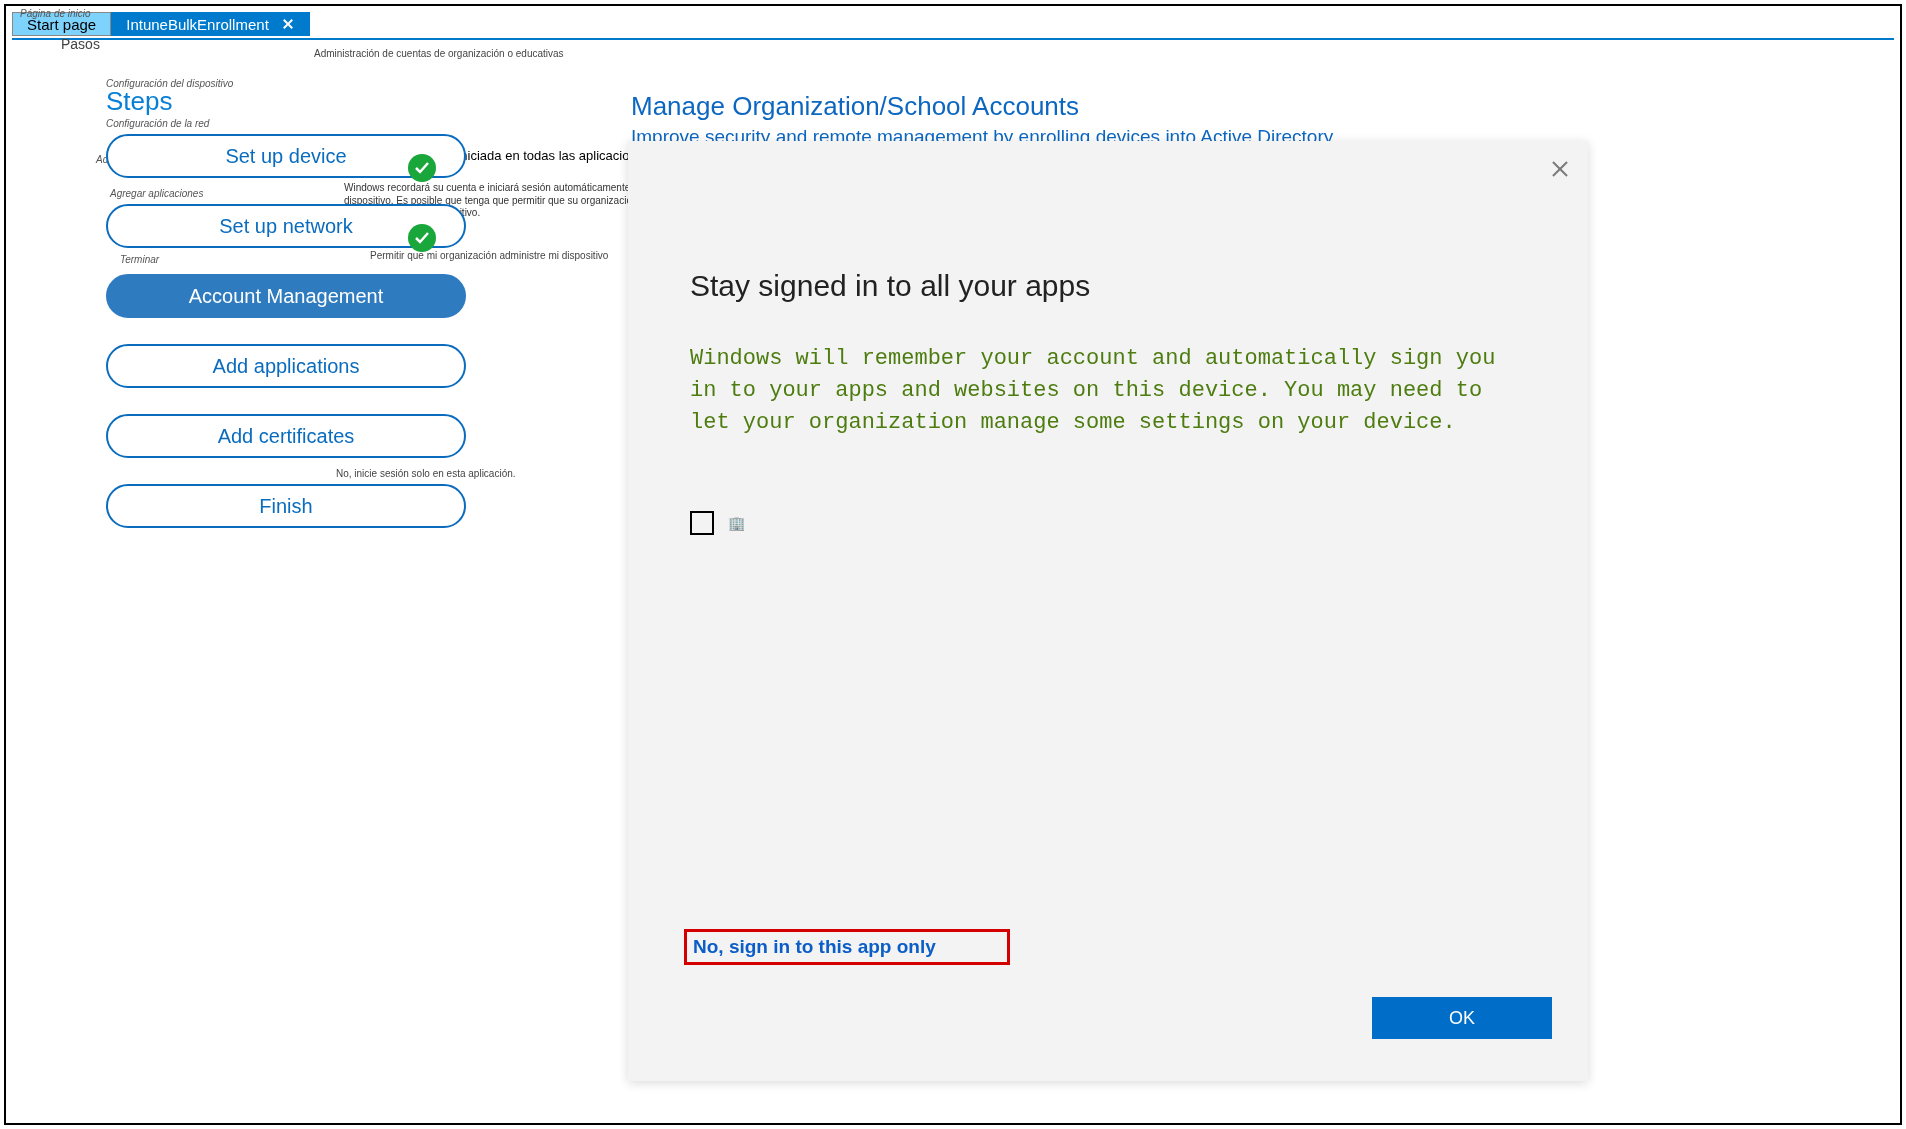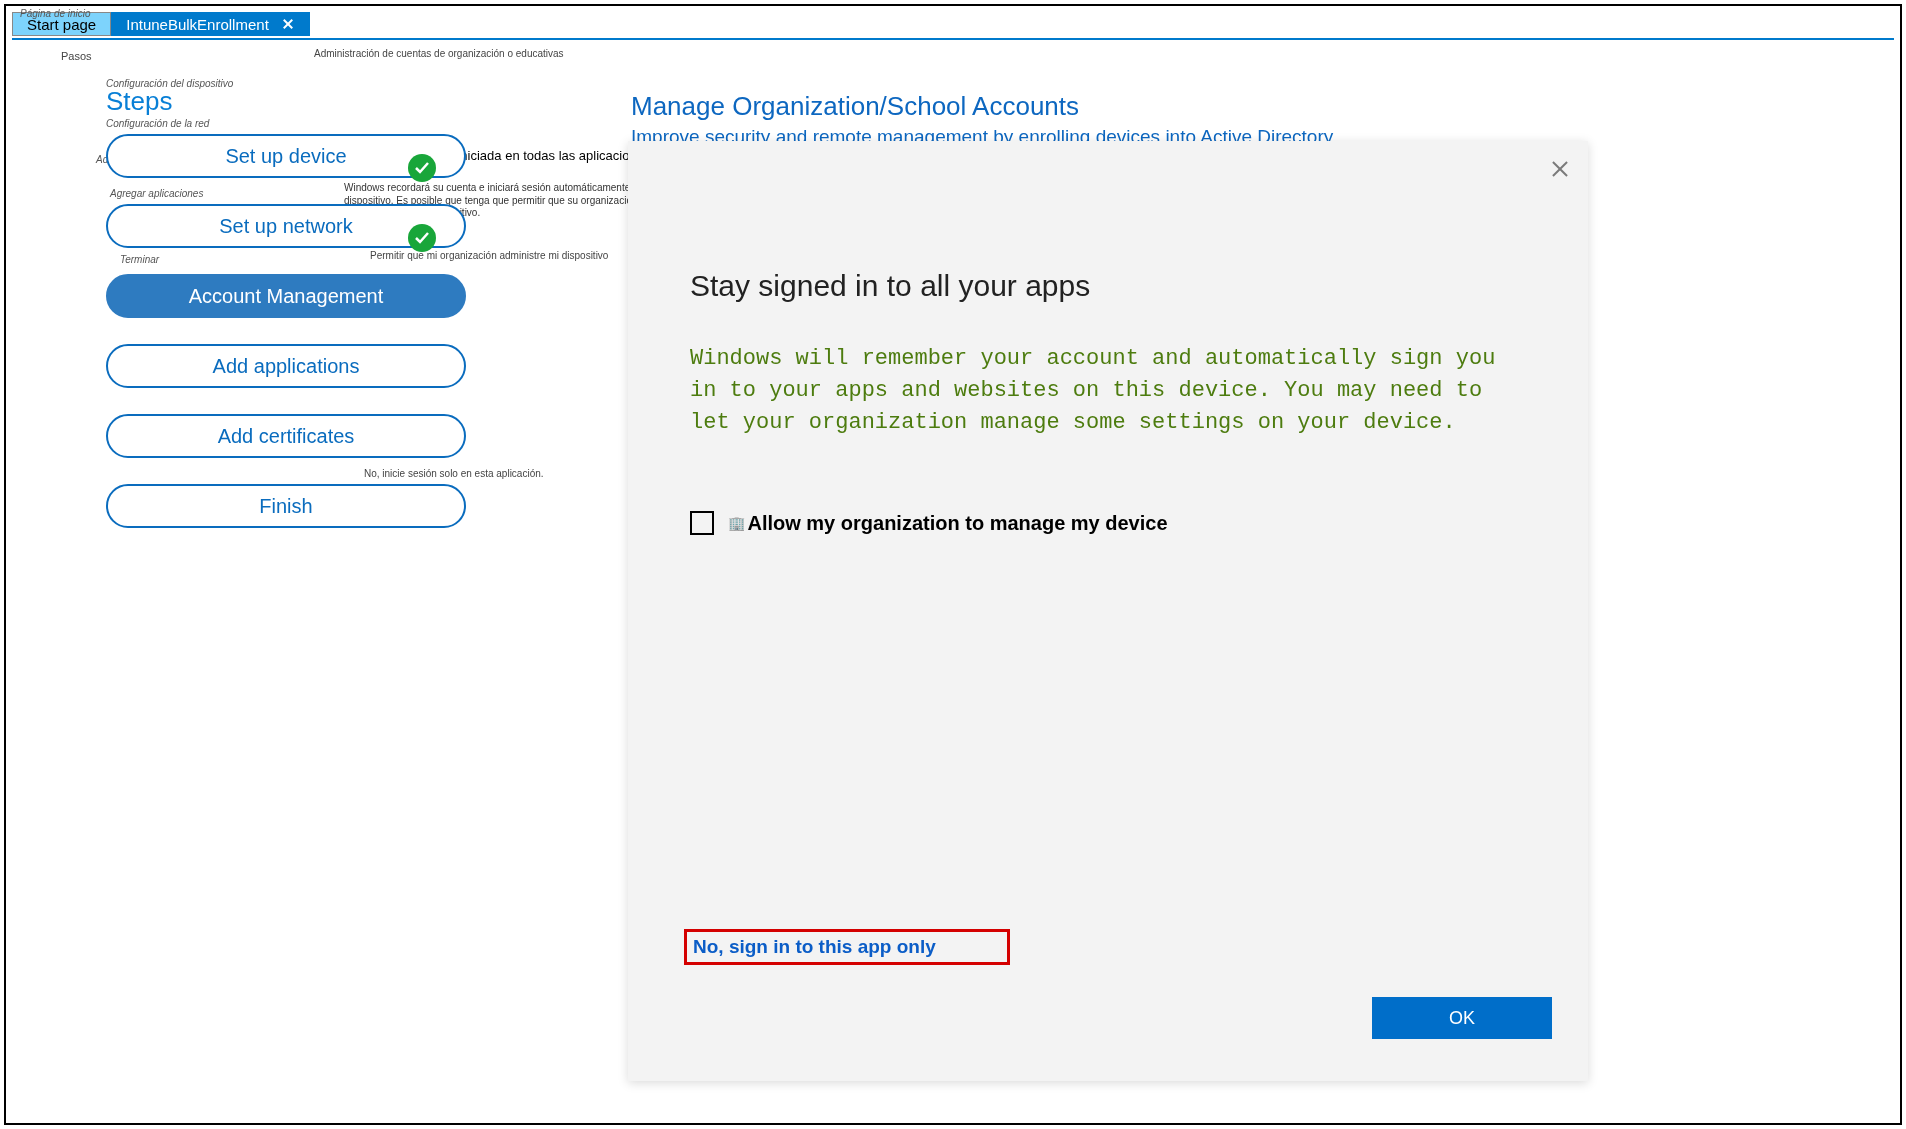--- a/index.html
+++ b/index.html
@@ -67,33 +67,33 @@
       <span>Start page</span>
     </div>
     <div class="tab active">
       <span>IntuneBulkEnrollment</span>
       <span class="tab-close"></span>
     </div>
   </div>
   <div class="tab-underline"></div>
 
   <span class="ghost sm" style="left:14px; top:2px;">Página de inicio</span>
-  <span class="ghost" style="left:55px; top:44px; font-size:11px;">Pasos</span>
+  <span class="ghost" style="left:55px; top:30px; font-size:14px;">Pasos</span>
   <span class="ghost" style="left:308px; top:42px;">Administración de cuentas de organización o educativas</span>
   <span class="ghost sm" style="left:100px; top:72px;">Configuración del dispositivo</span>
   <span class="ghost sm" style="left:100px; top:112px;">Configuración de la red</span>
   <span class="ghost sm" style="left:90px; top:148px;">Administración de cuentas</span>
   <span class="ghost sm" style="left:104px; top:182px;">Agregar aplicaciones</span>
   <span class="ghost sm" style="left:104px; top:218px;">Agregar certificados</span>
   <span class="ghost sm" style="left:114px; top:248px;">Terminar</span>
 
   <span class="ghost" style="left:338px; top:142px; font-size:13px; color:#000;">Mantener la sesión iniciada en todas las aplicaciones</span>
   <div class="ghost" style="left:338px; top:176px; width:470px; white-space:normal; font-size:10px; color:#333; line-height:1.25;">Windows recordará su cuenta e iniciará sesión automáticamente en sus aplicaciones y sitios web en este dispositivo. Es posible que tenga que permitir que su organización administre algunas opciones de configuración en el dispositivo.</div>
   <span class="ghost" style="left:364px; top:244px; font-size:10px;">Permitir que mi organización administre mi dispositivo</span>
-  <span class="ghost" style="left:330px; top:462px; font-size:10px;margin-left:28px;">No, inicie sesión solo en esta aplicación.</span>
+  <span class="ghost" style="left:330px; top:462px; font-size:10px;">No, inicie sesión solo en esta aplicación.</span>
 
   <div class="steps-label">Steps</div>
 
   <div class="step-btn" style="left:100px; top:128px;">
     <span class="txt">Set up device</span>
   </div>
   <span class="green-circle" style="left:402px; top:148px;">
     <svg viewBox="0 0 16 16">
         <path d="M2 8 L6 12 L14 3" stroke="#fff" stroke-width="2.5" fill="none"></path>
       </svg>
@@ -131,21 +131,20 @@
     <div class="modal-close"></div>
 
     <div class="modal-body">
       <div class="modal-h1">Stay signed in to all your apps</div>
       <div class="modal-p">Windows will remember your account and automatically sign you in to your apps and websites on this device. You may need to let your organization manage some settings on your device.</div>
     </div>
 
     <div class="chk-row">
       <span class="chk-box"></span>
       <span class="chk-icon">🏢</span>
-      <span class="chk-label">Allow my organization to manage my device</span>
     </div>
 
     <div class="link-highlight">
       <span class="link-text">No, sign in to this app only</span>
     </div>
 
     <div class="ok-btn">
       <span>OK</span>
     </div>
   </div>

